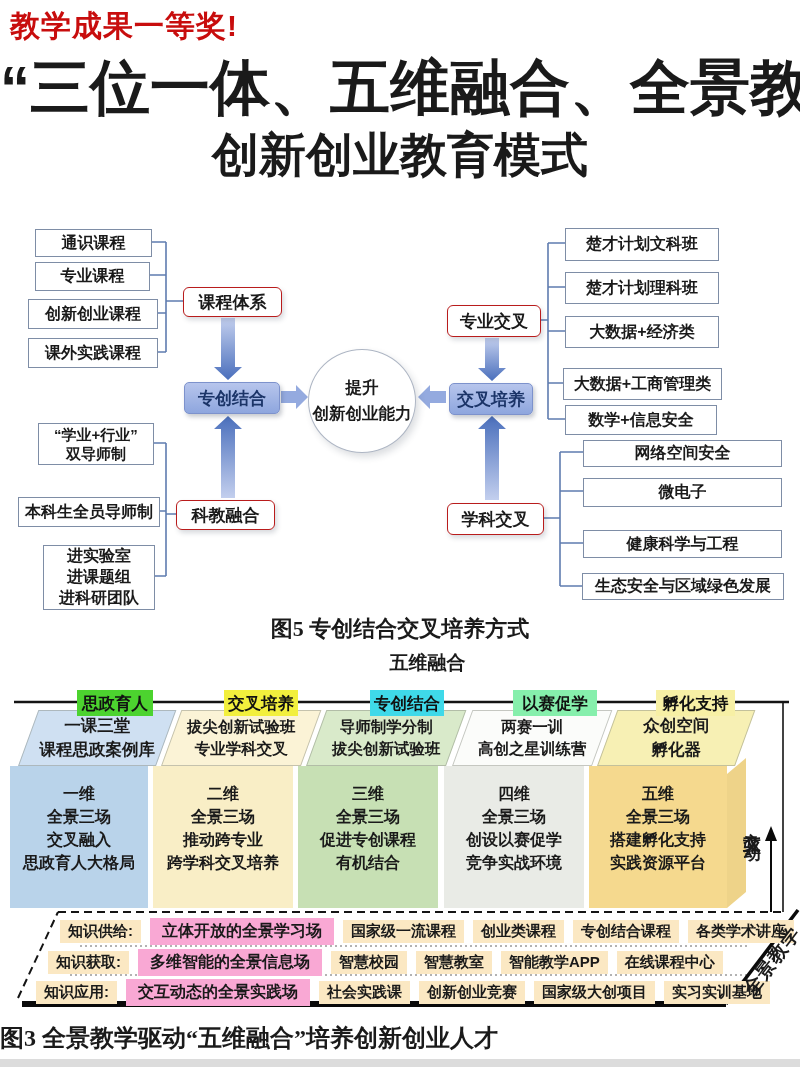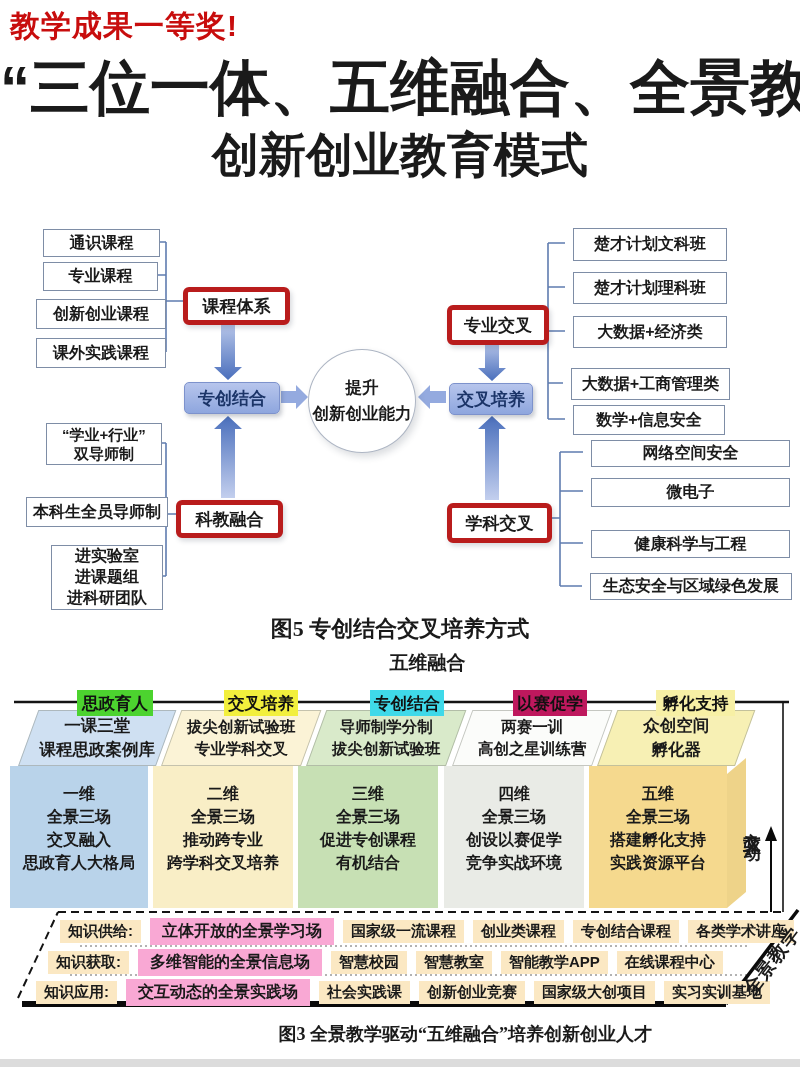--- a/index.html
+++ b/index.html
@@ -6,24 +6,24 @@
   .page{position:relative;width:800px;height:1067px;background:#ffffff;overflow:hidden;
         font-family:"Liberation Sans","DejaVu Sans",sans-serif;color:#1a1a1a;}
   .abs{position:absolute;}
   .award{position:absolute;left:10px;top:6px;font-size:30px;font-weight:800;letter-spacing:1px;}
   .title1{position:absolute;left:0;top:48px;width:700px;text-align:center;font-size:60px;font-weight:800;white-space:nowrap;}
   .title2{position:absolute;left:0;top:124px;width:800px;text-align:center;font-size:47px;font-weight:800;}
   
   .fig5{position:absolute;left:0;top:210px;width:800px;height:438px;}
   .f5svg{position:absolute;left:0;top:0;}
   .b{position:absolute;display:flex;align-items:center;justify-content:center;text-align:center;
-     background:#fff;border:1.3px solid #7e8da6;font-size:16px;font-weight:600;line-height:1.3;margin-left:8px;}
+     background:#fff;border:1.3px solid #7e8da6;font-size:16px;font-weight:600;line-height:1.3;}
   .pre{white-space:pre-line;}
   .hub{position:absolute;display:flex;align-items:center;justify-content:center;background:#fff;
-       border:5px solid #b91c1c;border-radius:6px;font-size:17px;font-weight:600;
+       border:1px solid #b91c1c;border-radius:6px;font-size:17px;font-weight:600;
        box-shadow:2px 3px 5px rgba(40,50,70,.18);}
   .act{position:absolute;display:flex;align-items:center;justify-content:center;
        background:linear-gradient(180deg,#b7c5ec,#8ea6de);border:1px solid #7d92cc;border-radius:5px;
        color:#1b3468;font-size:17px;font-weight:700;box-shadow:2px 3px 4px rgba(40,50,70,.25);}
   .circle{position:absolute;left:308px;top:139px;width:106px;height:102px;border-radius:50%;
        background:#fff;border:1.6px solid #aeb6c4;display:flex;align-items:center;justify-content:center;
        text-align:center;font-size:16.5px;font-weight:600;line-height:1.55;
        box-shadow:3px 4px 7px rgba(40,50,70,.16);}
   .f5cap{position:absolute;left:0;top:404px;width:800px;text-align:center;box-sizing:border-box;
        font-family:"Liberation Serif","DejaVu Serif",serif;font-size:22px;font-weight:700;}
@@ -42,22 +42,22 @@
   .front-inner{padding-top:16px;font-size:16px;font-weight:700;line-height:23px;text-align:center;white-space:pre-line;}
   .sideface{position:absolute;left:727px;top:126px;width:19px;height:134px;background:#eed389;
        transform:skewY(-40deg);transform-origin:top left;z-index:0;}
   .vaxis{position:absolute;left:740px;top:170px;height:100px;writing-mode:vertical-rl;
        font-size:17.5px;font-weight:800;letter-spacing:4px;z-index:3;}
   .daxis{position:absolute;left:748px;top:332px;transform:rotate(-53deg);transform-origin:left center;
        font-size:19px;font-weight:800;letter-spacing:1px;white-space:nowrap;z-index:3;}
   .krow{position:absolute;display:flex;align-items:center;gap:9px;z-index:2;}
   .kbox{background:#fbe8c3;padding:2px 8px;font-size:15px;font-weight:700;white-space:nowrap;}
   .kmain{background:#f9a8d4;padding:3px 12px;font-size:16px;font-weight:700;white-space:nowrap;}
-  .f3cap{position:absolute;left:0;top:1022px;width:652px;text-align:right;
-       font-family:"Liberation Serif","DejaVu Serif",serif;font-size:18px;font-weight:700;}
+  .f3cap{position:absolute;left:0;top:1022px;width:652px;text-align:left;
+       font-family:"Liberation Serif","DejaVu Serif",serif;font-size:24px;font-weight:700;}
   .bottomstrip{position:absolute;left:0;top:1059px;width:800px;height:8px;background:#dcdcdc;}
 </style>
 </head>
 <body>
 
 <div class="page">
 
   <div class="award" style="color:#c80d0d;"><span>教学成果一等奖!</span></div>
   <div class="title1">“三位一体、五维融合、全景教学”</div>
   <div class="title2">创新创业教育模式</div>
@@ -139,21 +139,21 @@
       <path d="M70 327 H748" stroke="#666" stroke-width="1" stroke-dasharray="2 3" fill="none"></path>
       <path d="M22 356 H726" stroke="#0a0a0a" stroke-width="6" fill="none"></path>
       <path d="M726 356 L798 262" stroke="#0a0a0a" stroke-width="3.5" fill="none"></path>
       <path d="M771 264 V191" stroke="#0a0a0a" stroke-width="2" fill="none"></path>
       <polygon points="771,178 765,193 777,193" fill="#0a0a0a"></polygon>
     </svg>
 
     <div class="chip" style="left: 77px; width: 76px; background-color: rgb(76, 211, 47);">思政育人</div>
     <div class="chip" style="left: 224px; width: 74px; background-color: rgb(242, 239, 61);">交叉培养</div>
     <div class="chip" style="left: 370px; width: 74px; background-color: rgb(63, 217, 233);">专创结合</div>
-    <div class="chip" style="left: 513px; width: 74px; background-color: #be185d;">以赛促学</div>
+    <div class="chip" style="left: 513px; width: 84px; background-color: #86efac;">以赛促学</div>
     <div class="chip" style="left: 656px; width: 79px; background-color: rgb(247, 240, 165);">孵化支持</div>
 
     <div class="face" style="left: 18px; width: 138px; background-color: rgb(207, 224, 242);">
       <div class="face-inner">一课三堂
 课程思政案例库</div>
       </div>
     <div class="face" style="left: 161px; width: 140px; background-color: rgb(251, 243, 214);">
       <div class="face-inner" style="font-size:15.5px;">拔尖创新试验班
 专业学科交叉</div>
       </div>

